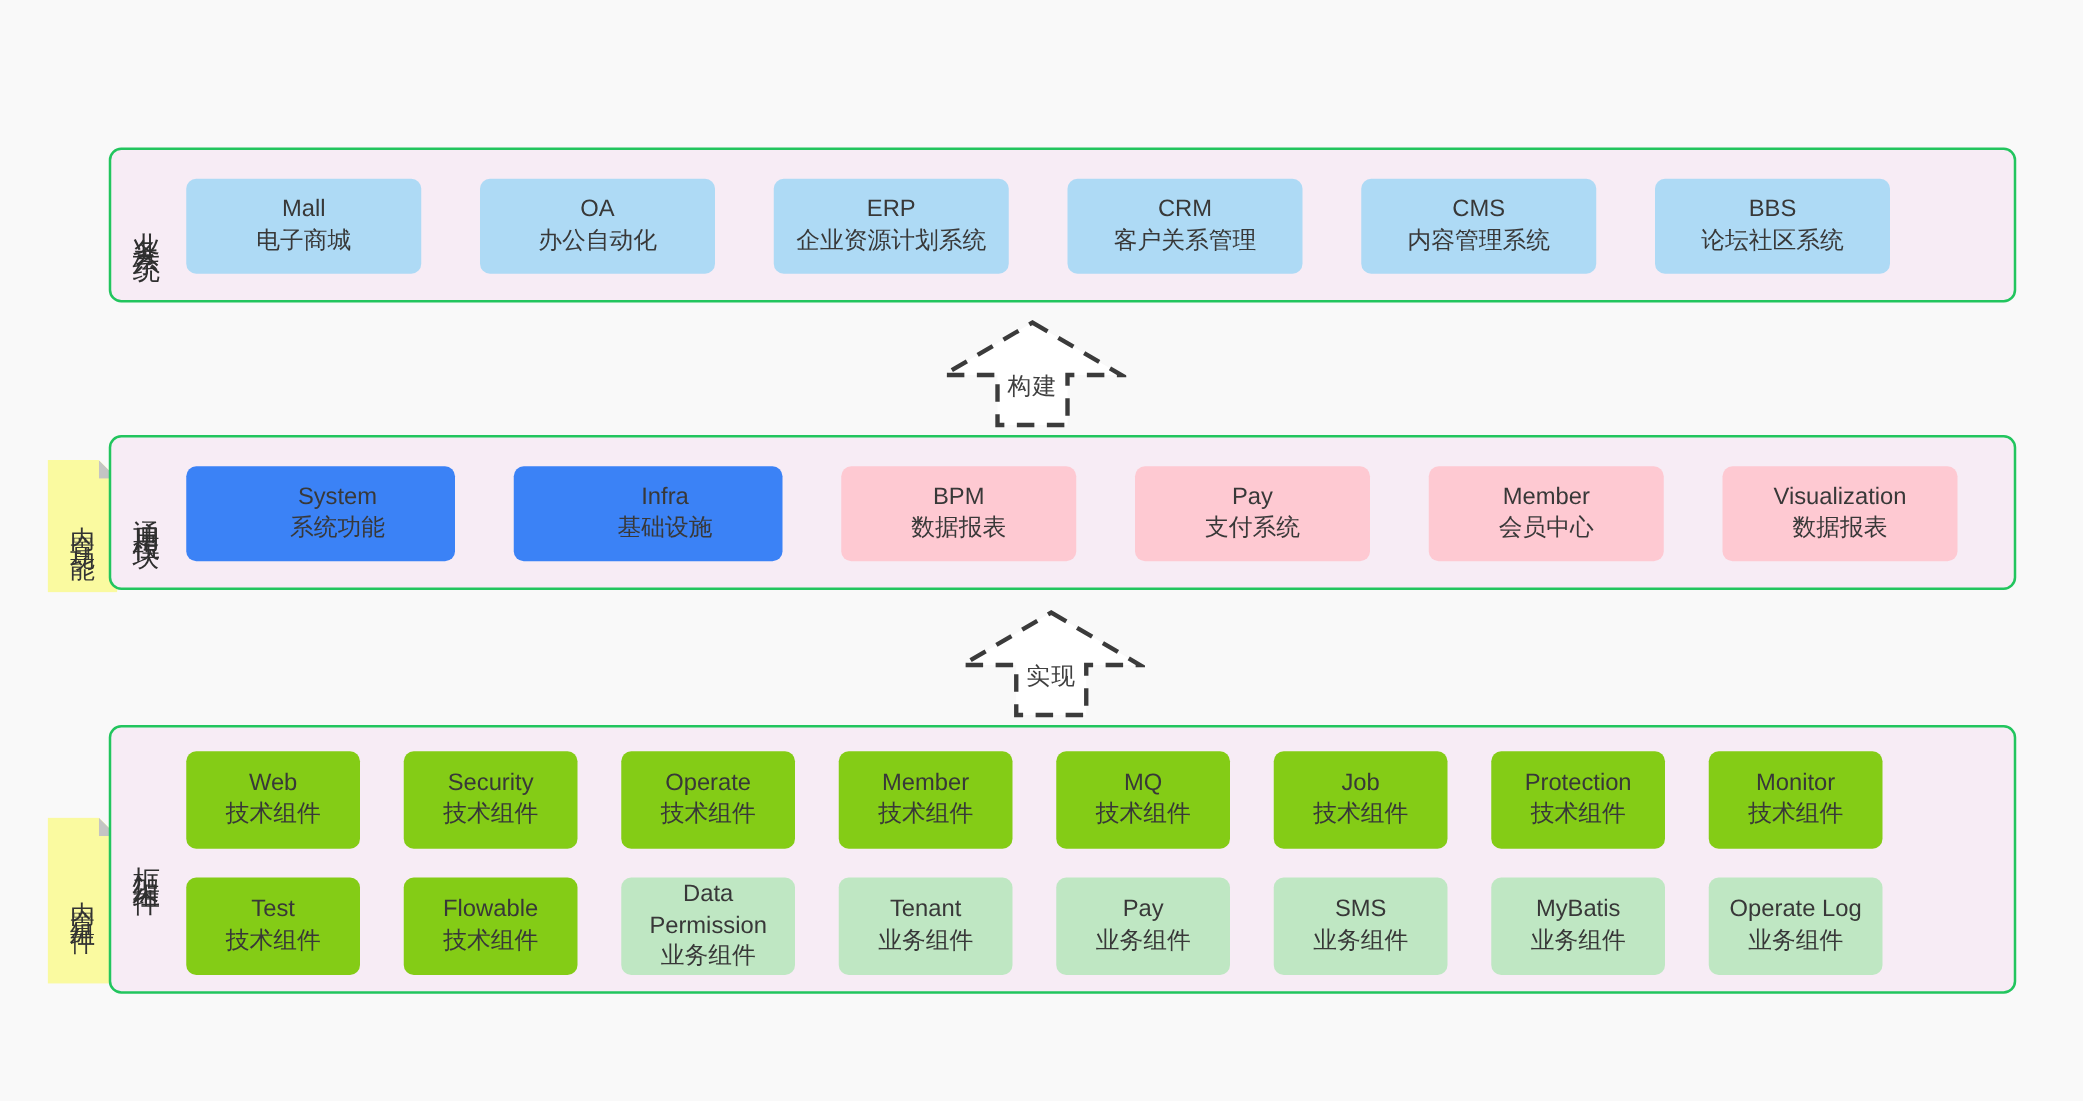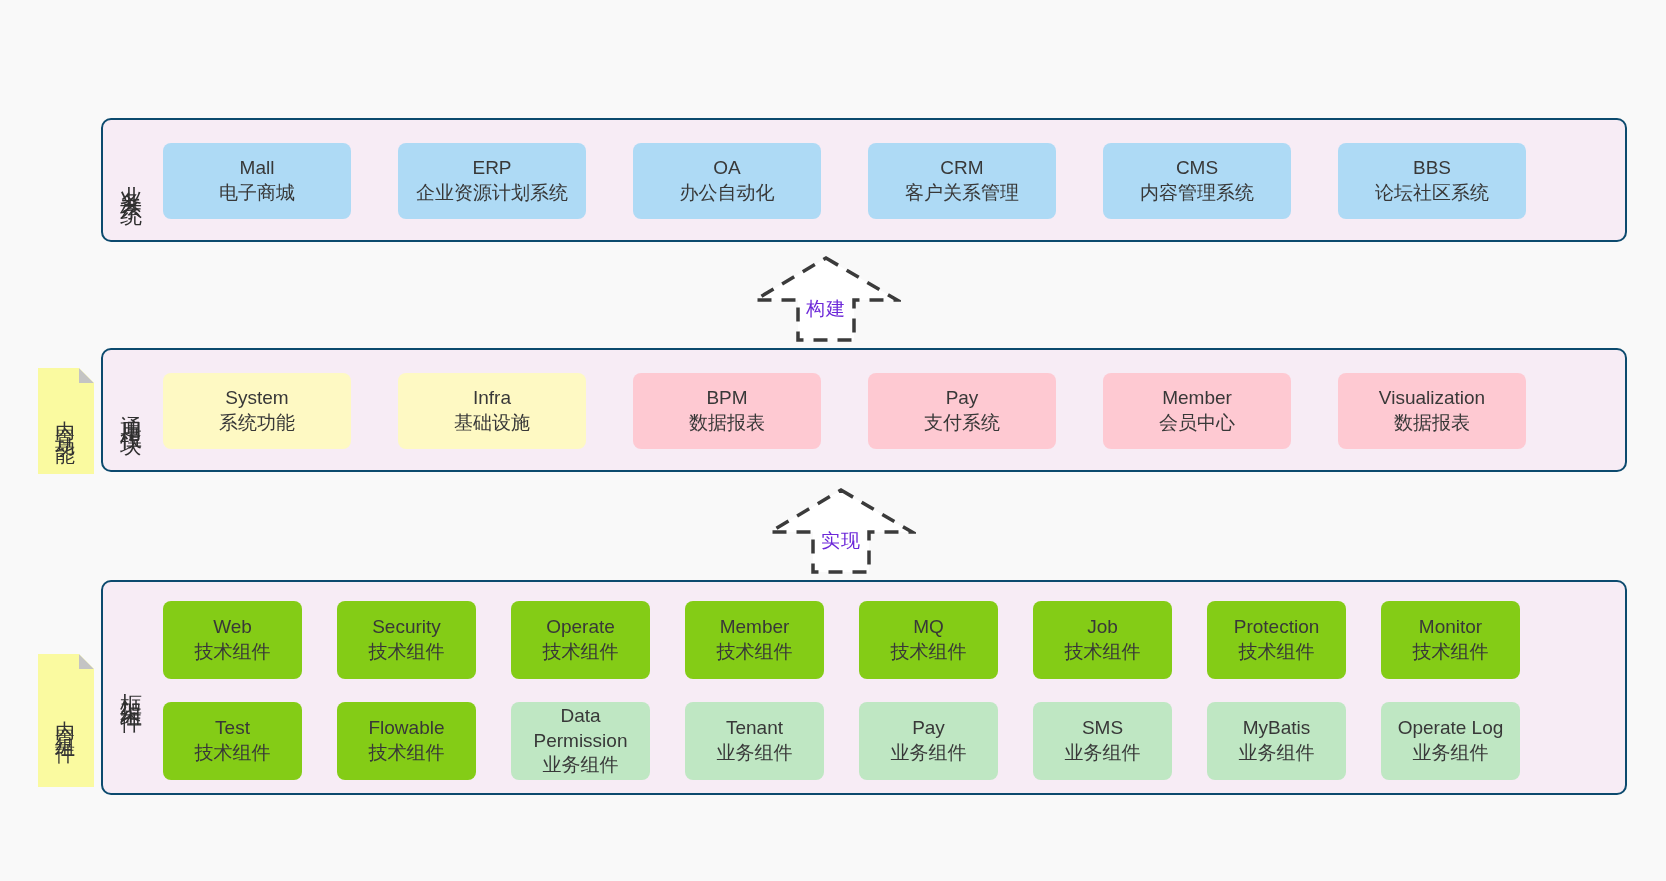--- a/index.html
+++ b/index.html
@@ -2,84 +2,84 @@
 <html><head>
 <meta charset="utf-8">
 <style>
   html,body{margin:0;padding:0;}
   body{
     width:1666px;height:881px;position:relative;overflow:hidden;
     background:#f9f9f9;color:#3a3a3a;
     font-family:"Liberation Sans", sans-serif;
   }
   .band{
-    position:absolute;left:101px;width:1526px;box-sizing:border-box;
-    background:#f7ecf5;border:2px solid #0c4a6e;border-radius:10px;z-index:1;
+    position:absolute;left:87px;width:1526px;box-sizing:border-box;
+    background:#f7ecf5;border:2px solid #22c55e;border-radius:10px;z-index:1;
   }
   .band-business{top:118px;height:124px;}
   .band-modules{top:348px;height:124px;}
   .band-components{top:580px;height:215px;}
   .band-label{
     position:absolute;left:13px;top:50%;transform:translateY(-50%);
     writing-mode:vertical-rl;text-orientation:upright;
     font-size:22px;letter-spacing:6px;color:#2f2f2f;white-space:nowrap;
   }
   .boxes-row{position:absolute;left:60px;top:23px;display:flex;gap:47px;}
   .rows-wrap{position:absolute;left:60px;top:19px;display:flex;flex-direction:column;gap:23px;}
   .row8{display:flex;gap:35px;}
   .box{
     border-radius:8px;display:flex;flex-direction:column;justify-content:center;
     align-items:center;text-align:center;font-size:19px;line-height:1.3;color:#383838;
   }
   .boxes-row .box{width:188px;height:76px;}
   .row8 .box{width:139px;height:78px;}
   .blue{background:#aedaf5;}
-  .red{background:#fef9c3;}
+  .red{background:#3b82f6;padding-left:27px;}
   .pink{background:#fec9d2;}
   .gdark{background:#84cc16;}
   .glight{background:#bfe7c3;}
   .note{
     position:absolute;left:38px;width:56px;background:#fafaa0;z-index:0;
     display:flex;align-items:center;justify-content:center;
     writing-mode:vertical-rl;text-orientation:upright;
     font-size:20px;letter-spacing:8px;color:#333;
     clip-path:polygon(0 0, calc(100% - 15px) 0, 100% 15px, 100% 100%, 0 100%);
   }
   .note::before{
     content:"";position:absolute;top:0;right:0;width:15px;height:15px;
     background:#c4c4c4;clip-path:polygon(0 0, 100% 100%, 0 100%);
   }
   .note-modules{top:368px;height:106px;}
   .note-components{top:654px;height:133px;}
   .arrow{position:absolute;width:150px;height:88px;z-index:1;}
   .arrow svg{display:block;width:100%;height:100%;}
   .arrow-label{
     position:absolute;left:0;right:0;top:41px;text-align:center;
-    font-size:19px;color:#6d28d9;letter-spacing:1px;
+    font-size:19px;color:#404040;letter-spacing:1px;
   }
   .arrow-build{left:751px;top:255px;}
   .arrow-implement{left:766px;top:487px;}
 </style>
 </head>
 <body>
 
 <div class="band band-business">
   <span class="band-label">业务系统</span>
   <div class="boxes-row">
     <div class="box blue">
       <span>Mall</span>
       <span>电子商城</span>
     </div>
     <div class="box blue">
+      <span>OA</span>
+      <span>办公自动化</span>
+    </div>
+    <div class="box blue">
       <span>ERP</span>
       <span>企业资源计划系统</span>
-    </div>
-    <div class="box blue">
-      <span>OA</span>
-      <span>办公自动化</span>
     </div>
     <div class="box blue">
       <span>CRM</span>
       <span>客户关系管理</span>
     </div>
     <div class="box blue">
       <span>CMS</span>
       <span>内容管理系统</span>
     </div>
     <div class="box blue">

